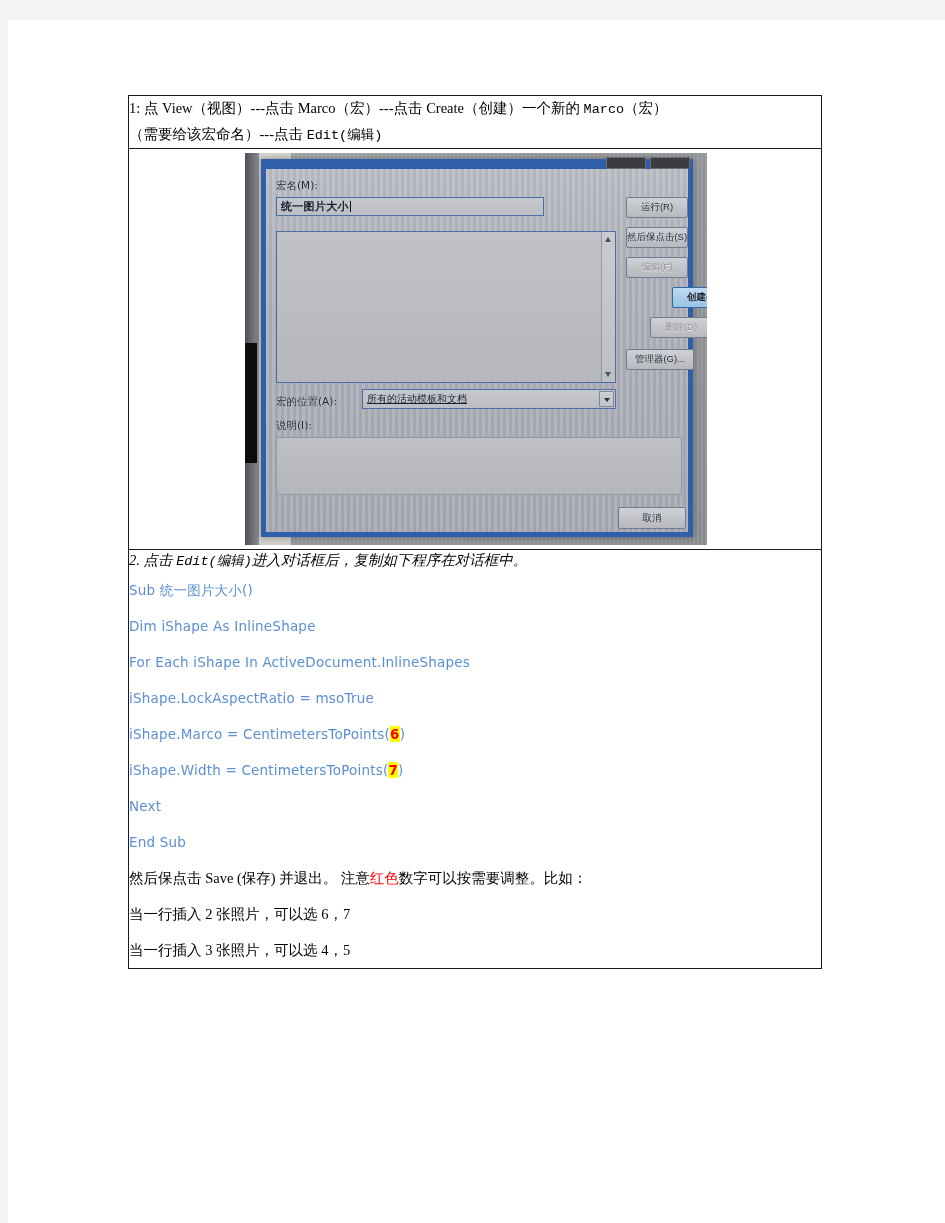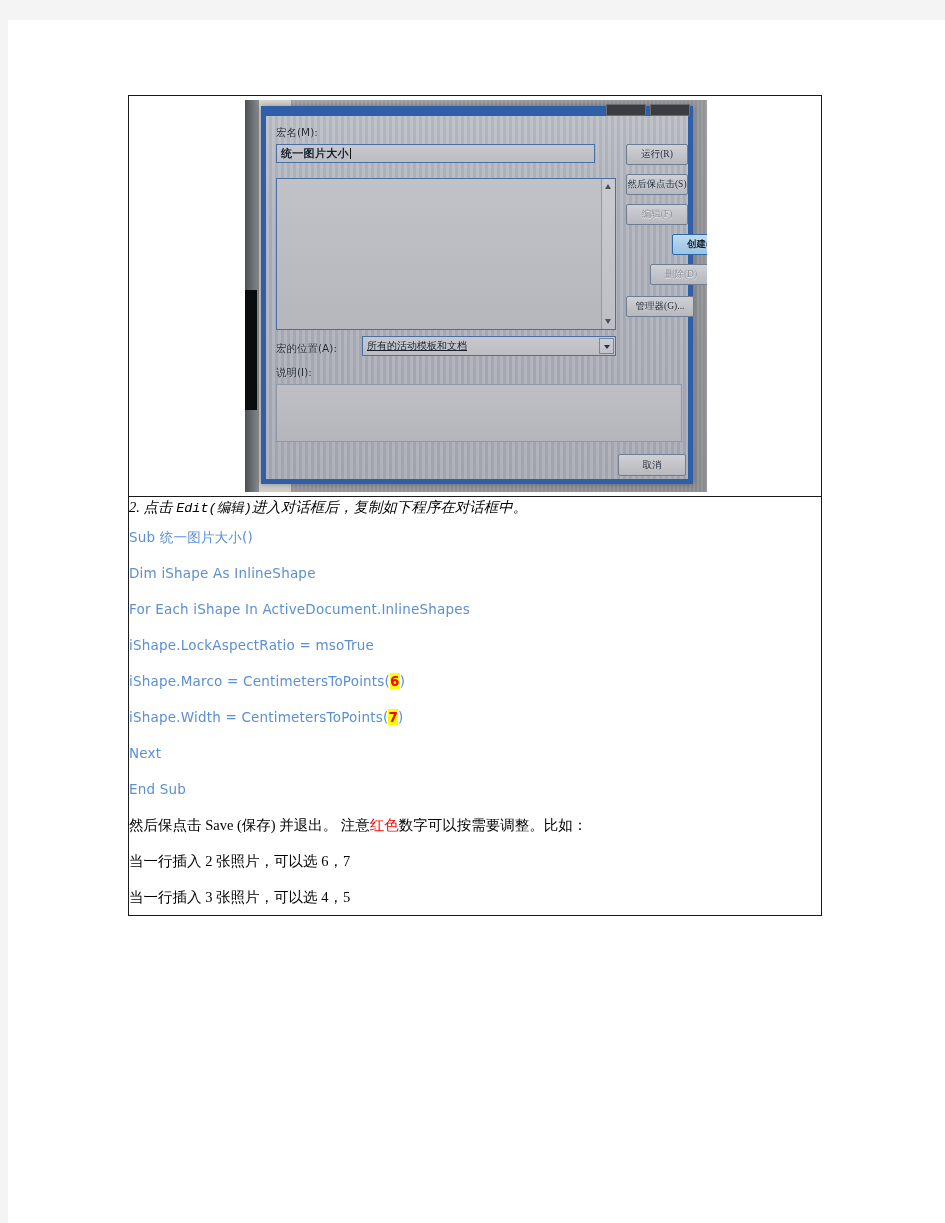--- a/index.html
+++ b/index.html
@@ -156,21 +156,21 @@
 
   .btn {
     position: absolute;
     left: 360px;
     width: 62px; height: 21px;
     background: linear-gradient(180deg,#cfd1d6 0%,#c2c4ca 50%,#b7b9bf 100%);
     border: 1px solid #6e7d92;
     border-radius: 2px;
     box-sizing: border-box;
     display: flex; align-items: center; justify-content: center;
-    font-family: Liberation Serif, serif;
+    font-family: Liberation Sans, sans-serif;
     font-size: 9.5px;
     color: #14202e;
     text-shadow: 0 0 1px rgba(255,255,255,0.6);
     white-space: nowrap;
   }
   .btn.sel {
     background: linear-gradient(180deg,#bfdcf2 0%,#a9cdea 55%,#9cc4e6 100%);
     border: 1.5px solid #2f6aa8;
     font-weight: 700;
     margin-left: 46px;
@@ -231,20 +231,26 @@
   .redtext { color: #ff0000; }
 </style>
 </head>
 <body>
 
 <div id="page">
 
   <table id="doc-table">
     <tbody>
 
+      <tr>
+        <td class="cell-step1">
+          <div class="step-line"><span>1: 点 View（视图）---点击 Marco（宏）---点击 Create（创建）一个新的 </span><span class="mono-ish">Marco</span><span>（宏）</span></div>
+          <div class="step-line"><span>（需要给该宏命名）---点击 </span><span class="mono-ish">Edit</span><span class="mono-ish">(编辑)</span></div>
+        </td>
+      </tr>
 
       <tr>
         <td class="cell-photo">
 
           <div class="photo-wrap">
             <div class="photo-bg"></div>
 
             <div class="doc-behind">
               <i style="top:30px"></i>
                 <i style="top:62px"></i>
@@ -261,21 +267,21 @@
 
             <div class="dlg">
               <div class="dlg-inner"></div>
 
               <div class="dlg-titlebuttons">
                 <span></span>
                 <span></span>
               </div>
 
               <div class="lbl" style="left:10px; top:10px;">宏名(M):</div>
-              <div class="txtbox val" style="left:10px; top:28px; width:319px; height:19px;"><span>统一图片大小</span><span class="caret"></span></div>
+              <div class="txtbox val" style="left:10px; top:28px; width:268px; height:19px;"><span>统一图片大小</span><span class="caret"></span></div>
 
               <div class="listbox">
                 <div class="scroll">
                   <div class="arrow-up"></div>
                   <div class="arrow-down"></div>
                 </div>
               </div>
 
               <div class="btn" style="top:28px;">运行(R)</div>
               <div class="btn" style="top:58px;">然后保点击(S)</div>

